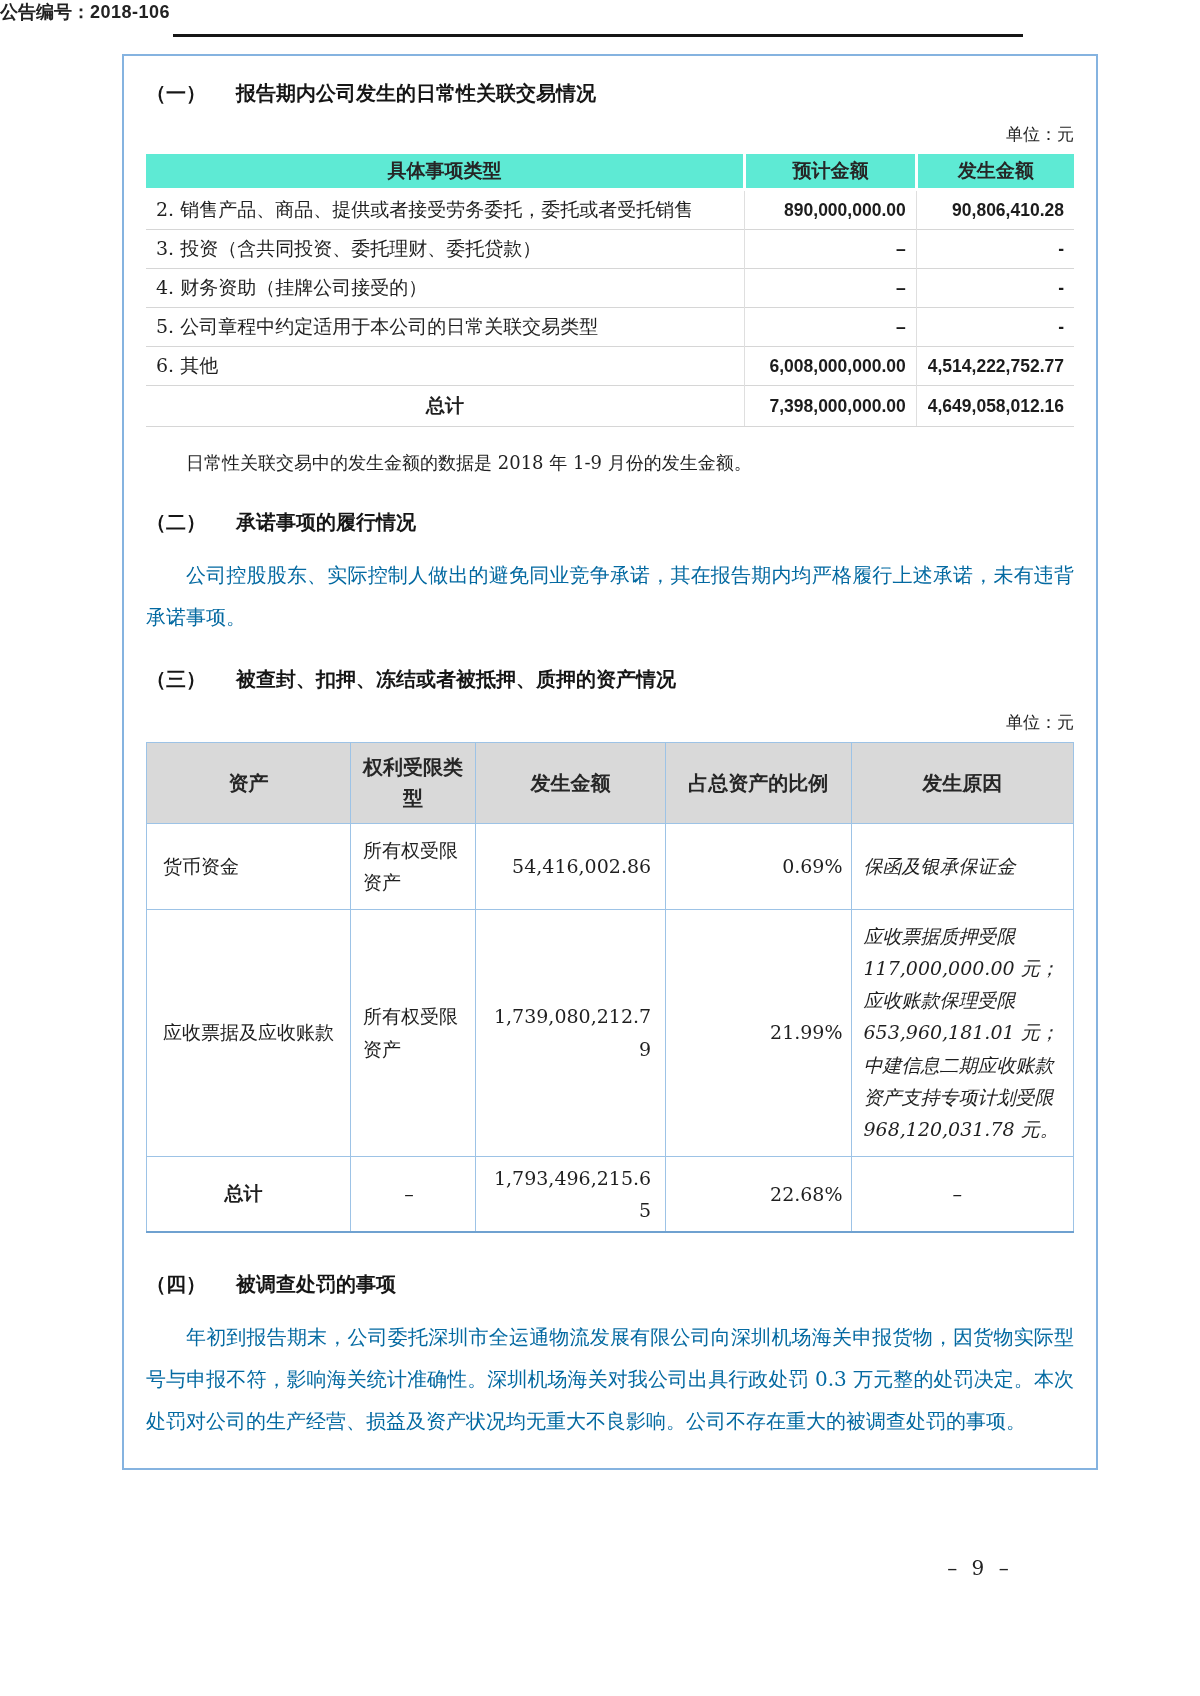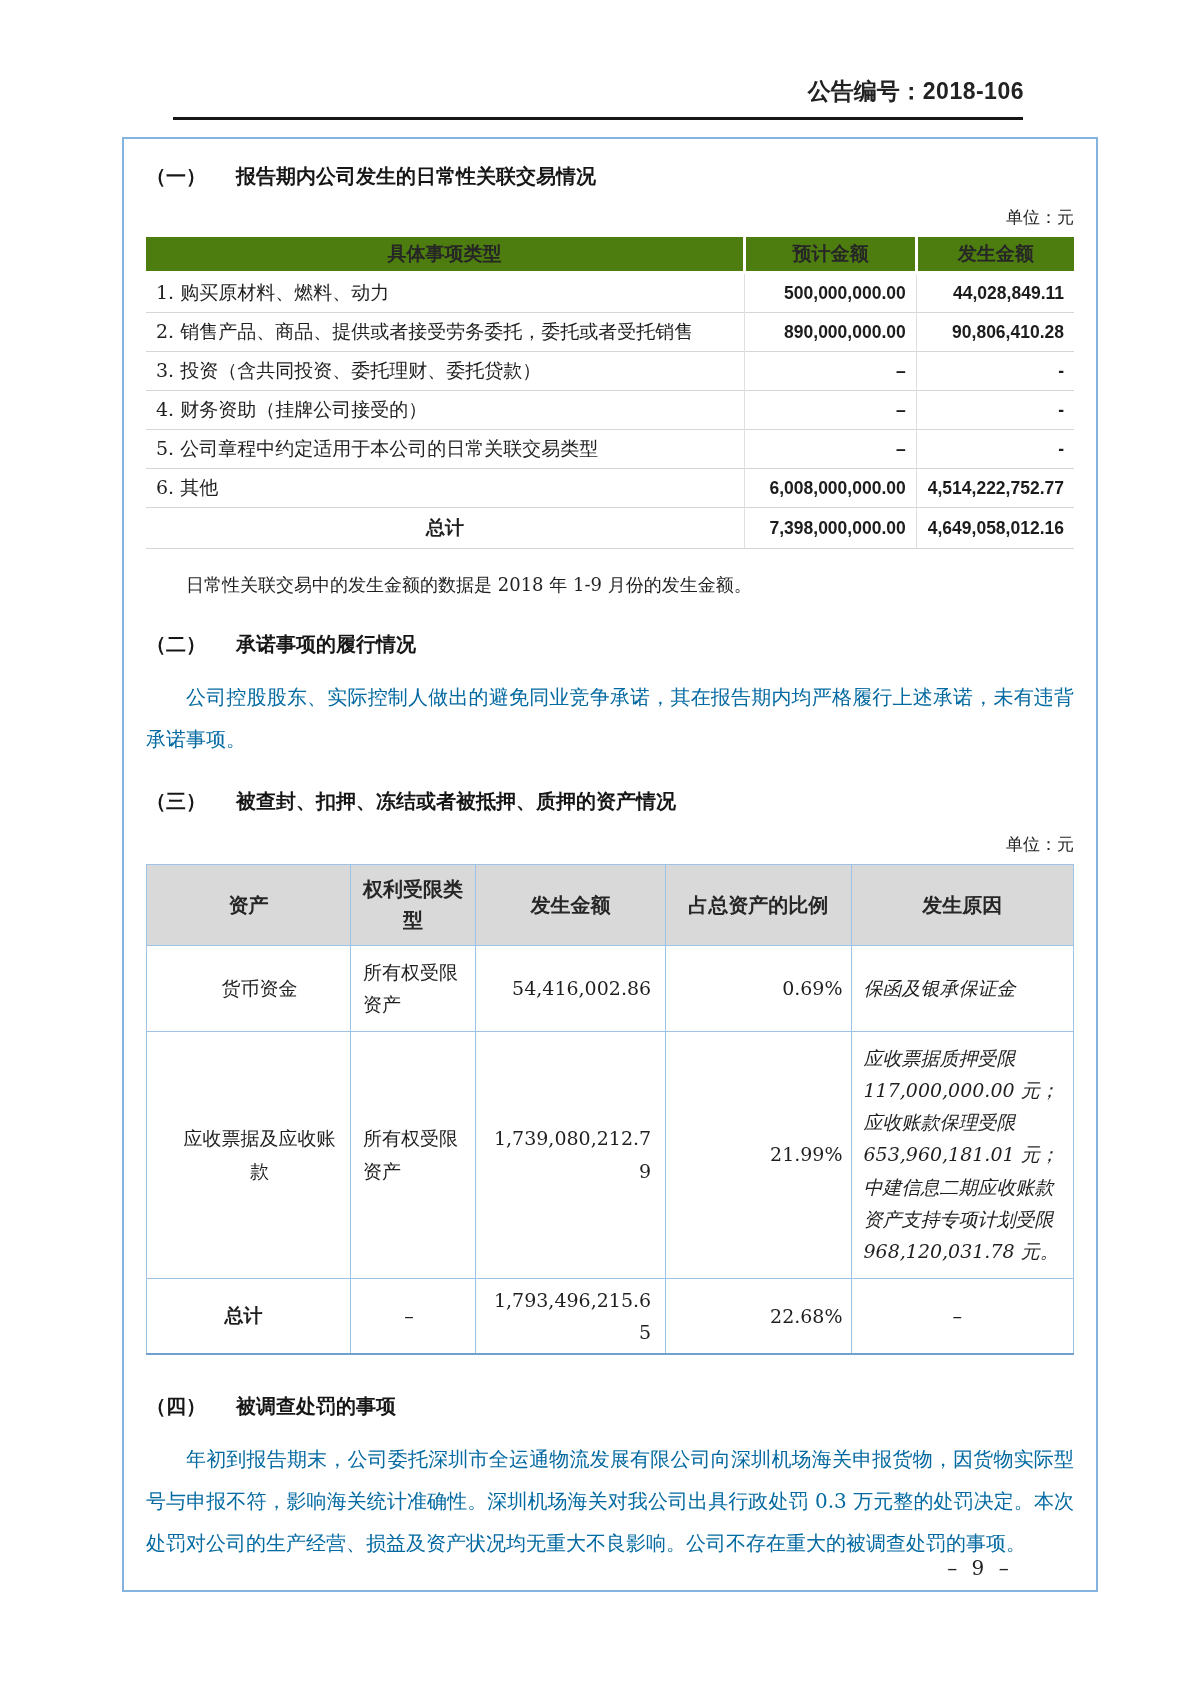--- a/index.html
+++ b/index.html
@@ -6,22 +6,22 @@
   html,body { margin:0; padding:0; }
   body {
     width:1200px; height:1696px; position:relative;
     background:#ffffff; color:#1f1f1f;
     font-family:"DejaVu Serif","Liberation Serif",serif;
     overflow:hidden;
   }
 
   
   .doc-num-row {
-    padding-top:76px; margin-right:176px;
-    text-align:right; font-size:23px; color:#222;
+    margin-right:176px;
+    font-size:18px; color:#222;
   }
   .doc-num-row .label { font-weight:600; }
   .doc-num-row .num {
     font-family:"Liberation Sans","DejaVu Sans",sans-serif;
     font-weight:700; letter-spacing:0.5px;
   }
   .header-rule {
     margin:10px 0 0 173px; width:850px; height:3px; background:#161616;
   }
 
@@ -40,21 +40,21 @@
   .sec-heading .sec-num { width:90px; flex:0 0 90px; }
   .mt1 { margin-top:10px; }
 
   .unit-label { text-align:right; font-size:17px; margin-top:16px; color:#222; }
 
   table { width:100%; border-collapse:collapse; table-layout:fixed; margin-top:8px; }
   th, td { word-break:break-word; }
 
   
   .t1 th {
-    background:#4d7c0f; font-size:19px; font-weight:700; color:#262626;
+    background:#5eead4; font-size:19px; font-weight:700; color:#262626;
     padding:4px 6px; text-align:center;
     border-left:3px solid #ffffff; border-bottom:3px solid #ffffff;
     font-family:"Liberation Sans","DejaVu Sans",sans-serif;
   }
   .t1 th.c0 { border-left:none; }
   .t1 td {
     font-size:19px; padding:6px 10px; vertical-align:middle;
     border-top:1px solid #d6d6d6; border-left:1px solid #dfdfdf;
   }
   .t1 td.c0 { border-left:none; text-align:left; }
@@ -80,21 +80,21 @@
   
   .t2 th, .t2 td { border:1px solid #9dc3e6; }
   .t2 th {
     background:#d9d9d9; font-size:20px; font-weight:700; color:#262626;
     text-align:center; padding:9px 4px; line-height:1.55;
     font-family:"Liberation Sans","DejaVu Sans",sans-serif;
   }
   .t2 td {
     font-size:19px; padding:10px 8px; vertical-align:middle; line-height:1.7;
   }
-  .t2 td.c0 { text-align:center; padding-left:32px; padding-right:10px; }
+  .t2 td.c0 { text-align:left; padding-left:16px; padding-right:10px; }
   .t2 td.c1 { text-align:left; padding-left:12px; }
   .t2 td.c2 { text-align:right; padding-right:14px; }
   .t2 td.c3 { text-align:right; padding-right:8px; }
   .t2 td.c4 { text-align:left; padding-left:12px; padding-right:10px;font-style:italic; }
   .t2 tr:nth-child(2) td { height:84px; }   
   .t2 tr.total-row td { border-bottom:2px solid #6fa1d0; height:40px; padding-top:5px; padding-bottom:5px; }
   .t2 tr.total-row td.c0,
   .t2 tr.total-row td.c1,
   .t2 tr.total-row td.c4 { text-align:center; padding-left:0; }
   .t2 tr.total-row td.c0 {
@@ -128,25 +128,20 @@
     <colgroup>
         <col style="width:64.5%">
         <col style="width:18.5%">
         <col style="width:17%">
       </colgroup>
     <tbody>
         <tr class="head-row">
           <th class="c0">具体事项类型</th>
           <th class="c1">预计金额</th>
           <th class="c2">发生金额</th>
-        </tr>
-        <tr class="body-row">
-          <td class="c0">1. 购买原材料、燃料、动力</td>
-          <td class="c1">500,000,000.00</td>
-          <td class="c2">44,028,849.11</td>
         </tr>
         <tr class="body-row">
           <td class="c0">2. 销售产品、商品、提供或者接受劳务委托，委托或者受托销售</td>
           <td class="c1">890,000,000.00</td>
           <td class="c2">90,806,410.28</td>
         </tr>
         <tr class="body-row">
           <td class="c0">3. 投资（含共同投资、委托理财、委托贷款）</td>
           <td class="c1">–</td>
           <td class="c2">-</td>

